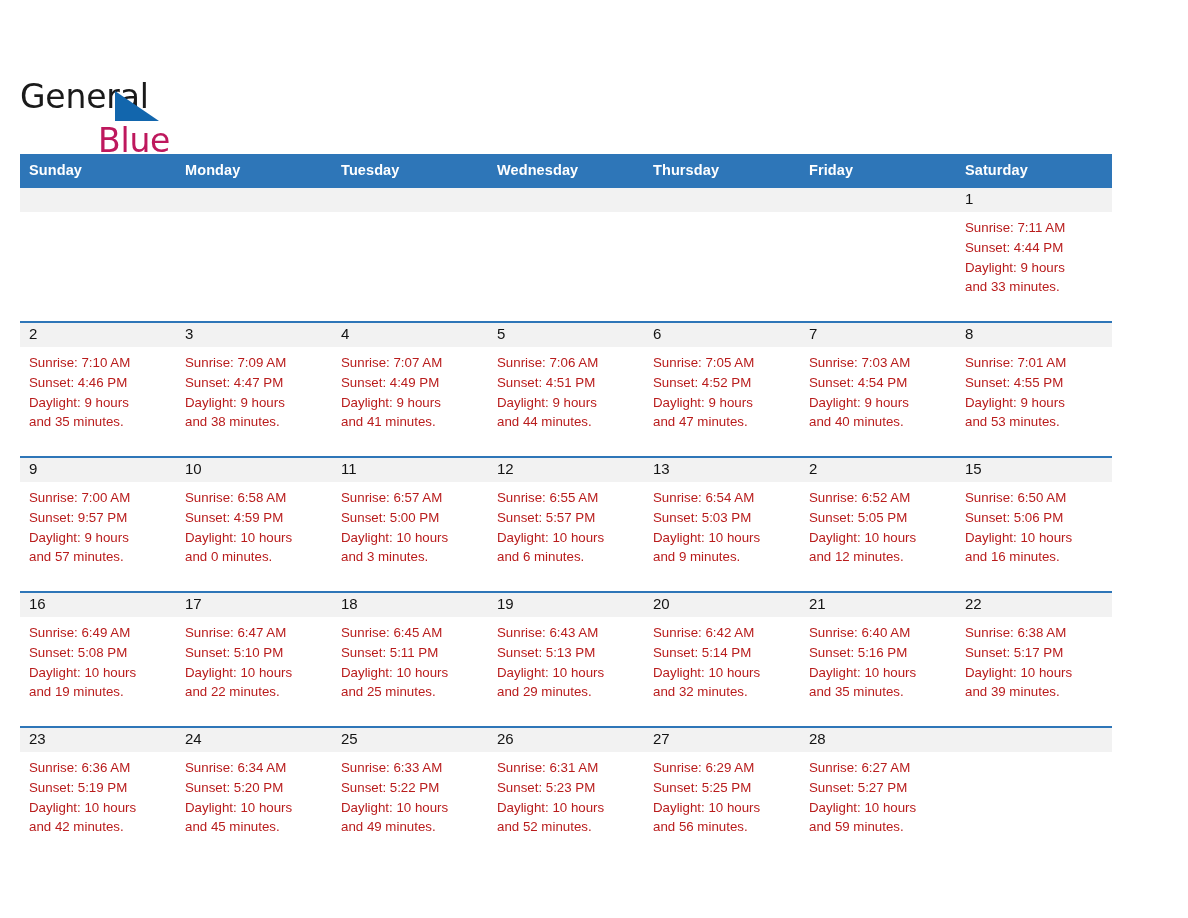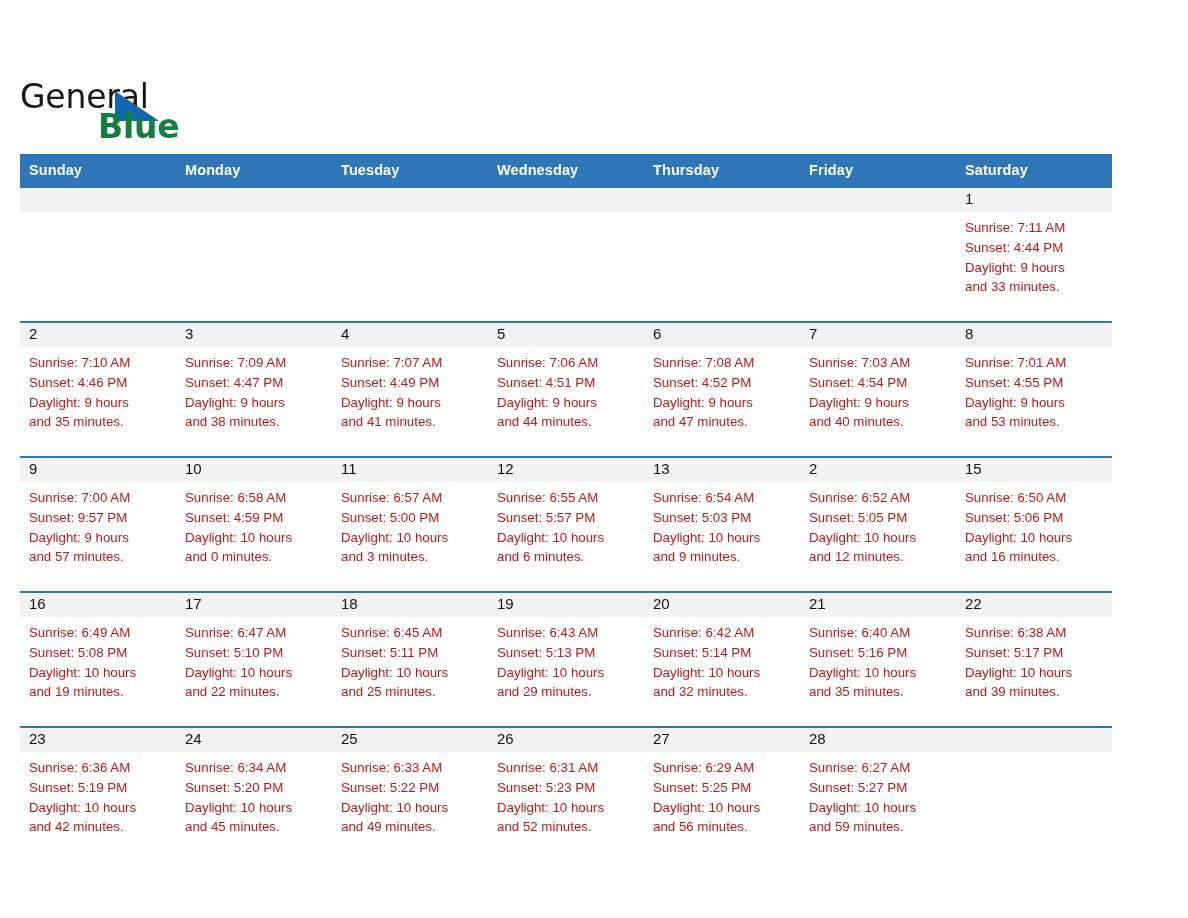--- a/index.html
+++ b/index.html
@@ -48,25 +48,25 @@
     left: 95px;
     top: 11px;
     width: 0;
     height: 0;
     border-left: 44px solid #1266ad;
     border-top: 30px solid transparent;
   }
   .logo-blue {
     position: absolute;
     left: 78px;
-    top: 30px;
+    top: 44px;
     font-size: 33px;
-    color: #15803d;
+    color: #be185d;
     font-family: "DejaVu Sans", sans-serif;
-    font-weight: 700;
+    font-weight: 400;
     letter-spacing: -0.2px;
   }
 
   .title-block {
     text-align: right;
     padding-top: 2px;
   }
   .month-title {
     font-size: 41px;
     font-weight: 400;
@@ -259,21 +259,21 @@
             <div class="cell-body">
               <div>Sunrise: 7:06 AM</div>
               <div>Sunset: 4:51 PM</div>
               <div>Daylight: 9 hours</div>
               <div>and 44 minutes.</div>
             </div>
           </td>
           <td>
             <div class="daynum">6</div>
             <div class="cell-body">
-              <div>Sunrise: 7:08 AM</div>
+              <div>Sunrise: 7:05 AM</div>
               <div>Sunset: 4:52 PM</div>
               <div>Daylight: 9 hours</div>
               <div>and 47 minutes.</div>
             </div>
           </td>
           <td>
             <div class="daynum">7</div>
             <div class="cell-body">
               <div>Sunrise: 7:03 AM</div>
               <div>Sunset: 4:54 PM</div>

